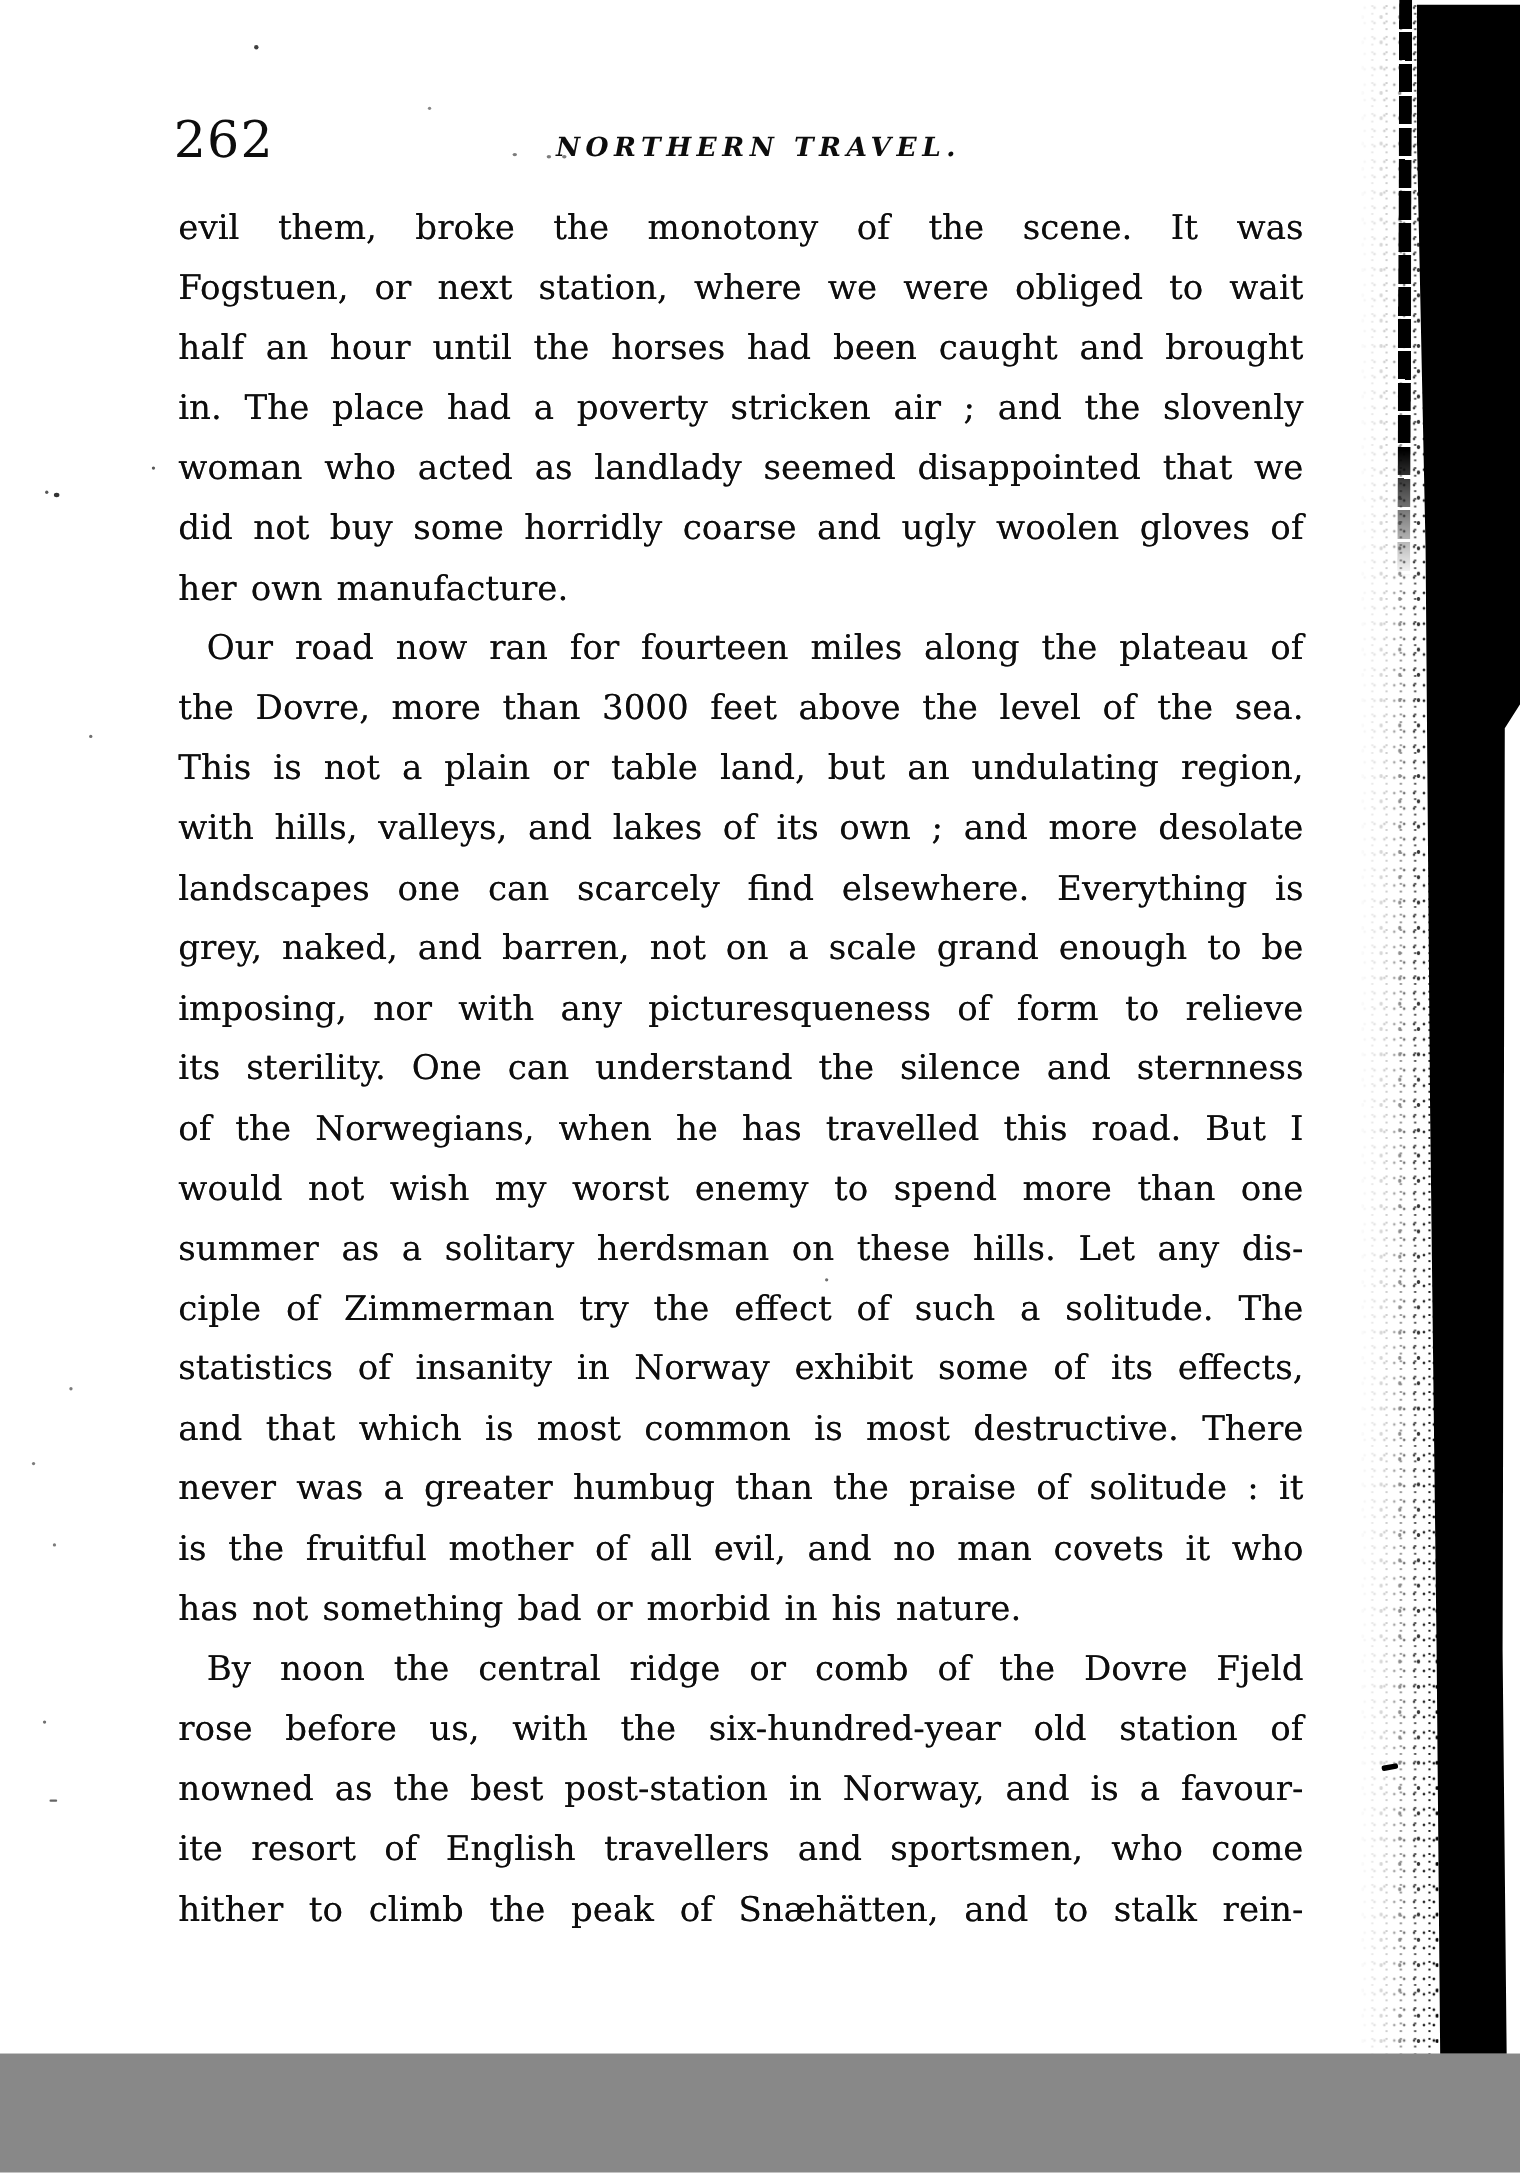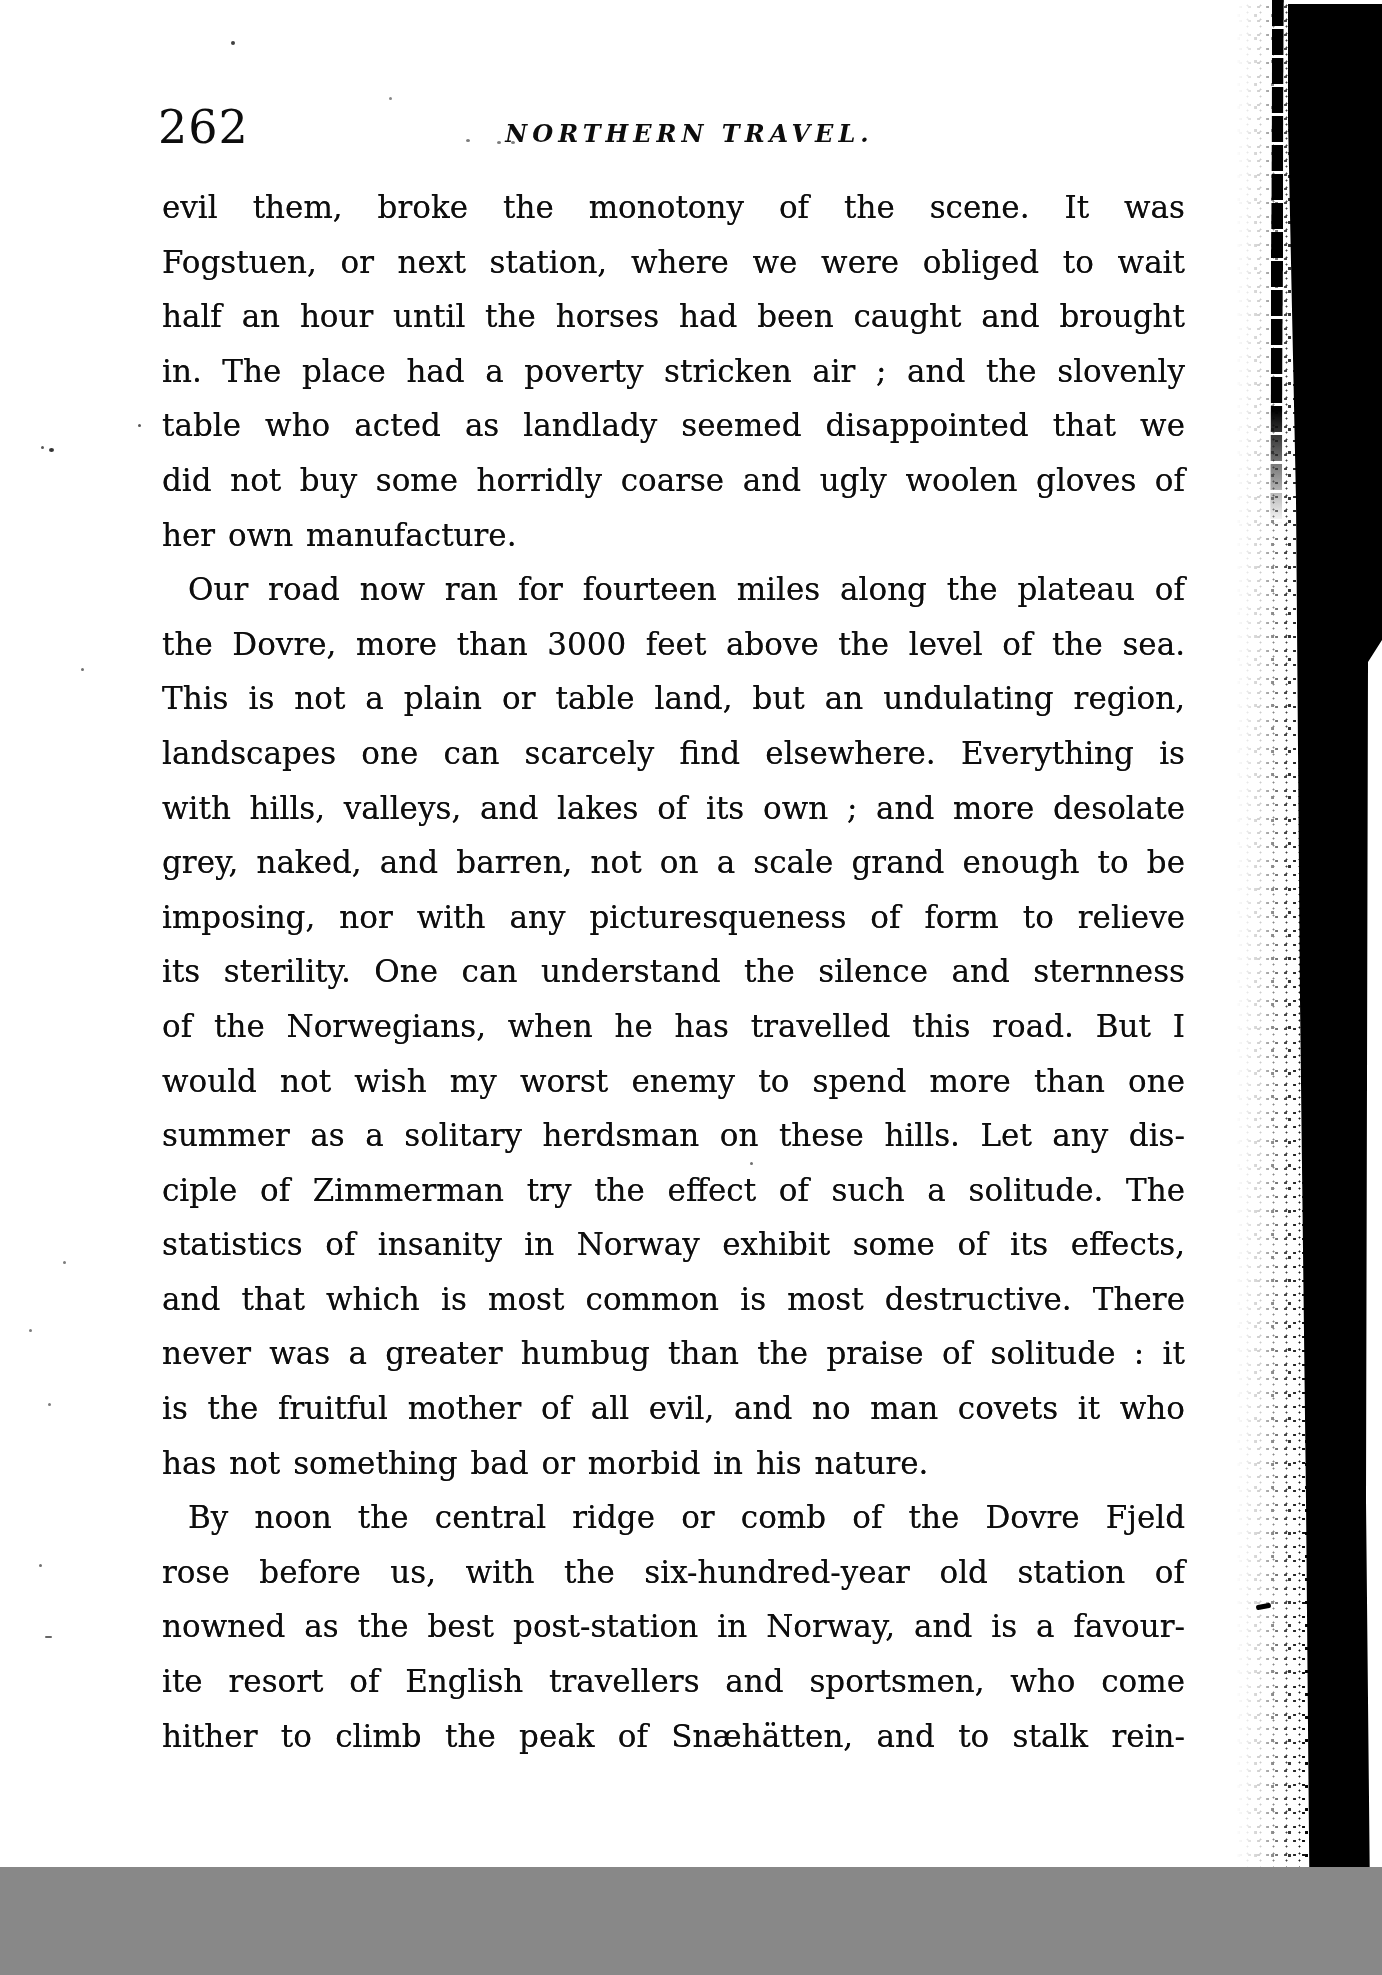--- a/index.html
+++ b/index.html
@@ -64,30 +64,30 @@
 
   <div class="pagenum">262</div>
   <div class="runhead">NORTHERN TRAVEL.</div>
 
   <div class="bodytext" id="body-text">
       <div class="paragraph">
         <div class="line">evil them, broke the monotony of the scene. It was</div>
         <div class="line">Fogstuen, or next station, where we were obliged to wait</div>
         <div class="line">half an hour until the horses had been caught and brought</div>
         <div class="line">in. The place had a poverty stricken air ; and the slovenly</div>
-        <div class="line">table who acted as landlady seemed disappointed that we</div>
+        <div class="line">woman who acted as landlady seemed disappointed that we</div>
         <div class="line">did not buy some horridly coarse and ugly woolen gloves of</div>
         <div class="line flush">her own manufacture.</div>
       </div>
       <div class="paragraph">
         <div class="line indent">Our road now ran for fourteen miles along the plateau of</div>
         <div class="line">the Dovre, more than 3000 feet above the level of the sea.</div>
         <div class="line">This is not a plain or table land, but an undulating region,</div>
+        <div class="line">with hills, valleys, and lakes of its own ; and more desolate</div>
         <div class="line">landscapes one can scarcely find elsewhere. Everything is</div>
-        <div class="line">with hills, valleys, and lakes of its own ; and more desolate</div>
         <div class="line">grey, naked, and barren, not on a scale grand enough to be</div>
         <div class="line">imposing, nor with any picturesqueness of form to relieve</div>
         <div class="line">its sterility. One can understand the silence and sternness</div>
         <div class="line">of the Norwegians, when he has travelled this road. But I</div>
         <div class="line">would not wish my worst enemy to spend more than one</div>
         <div class="line">summer as a solitary herdsman on these hills. Let any dis-</div>
         <div class="line">ciple of Zimmerman try the effect of such a solitude. The</div>
         <div class="line">statistics of insanity in Norway exhibit some of its effects,</div>
         <div class="line">and that which is most common is most destructive. There</div>
         <div class="line">never was a greater humbug than the praise of solitude : it</div>

